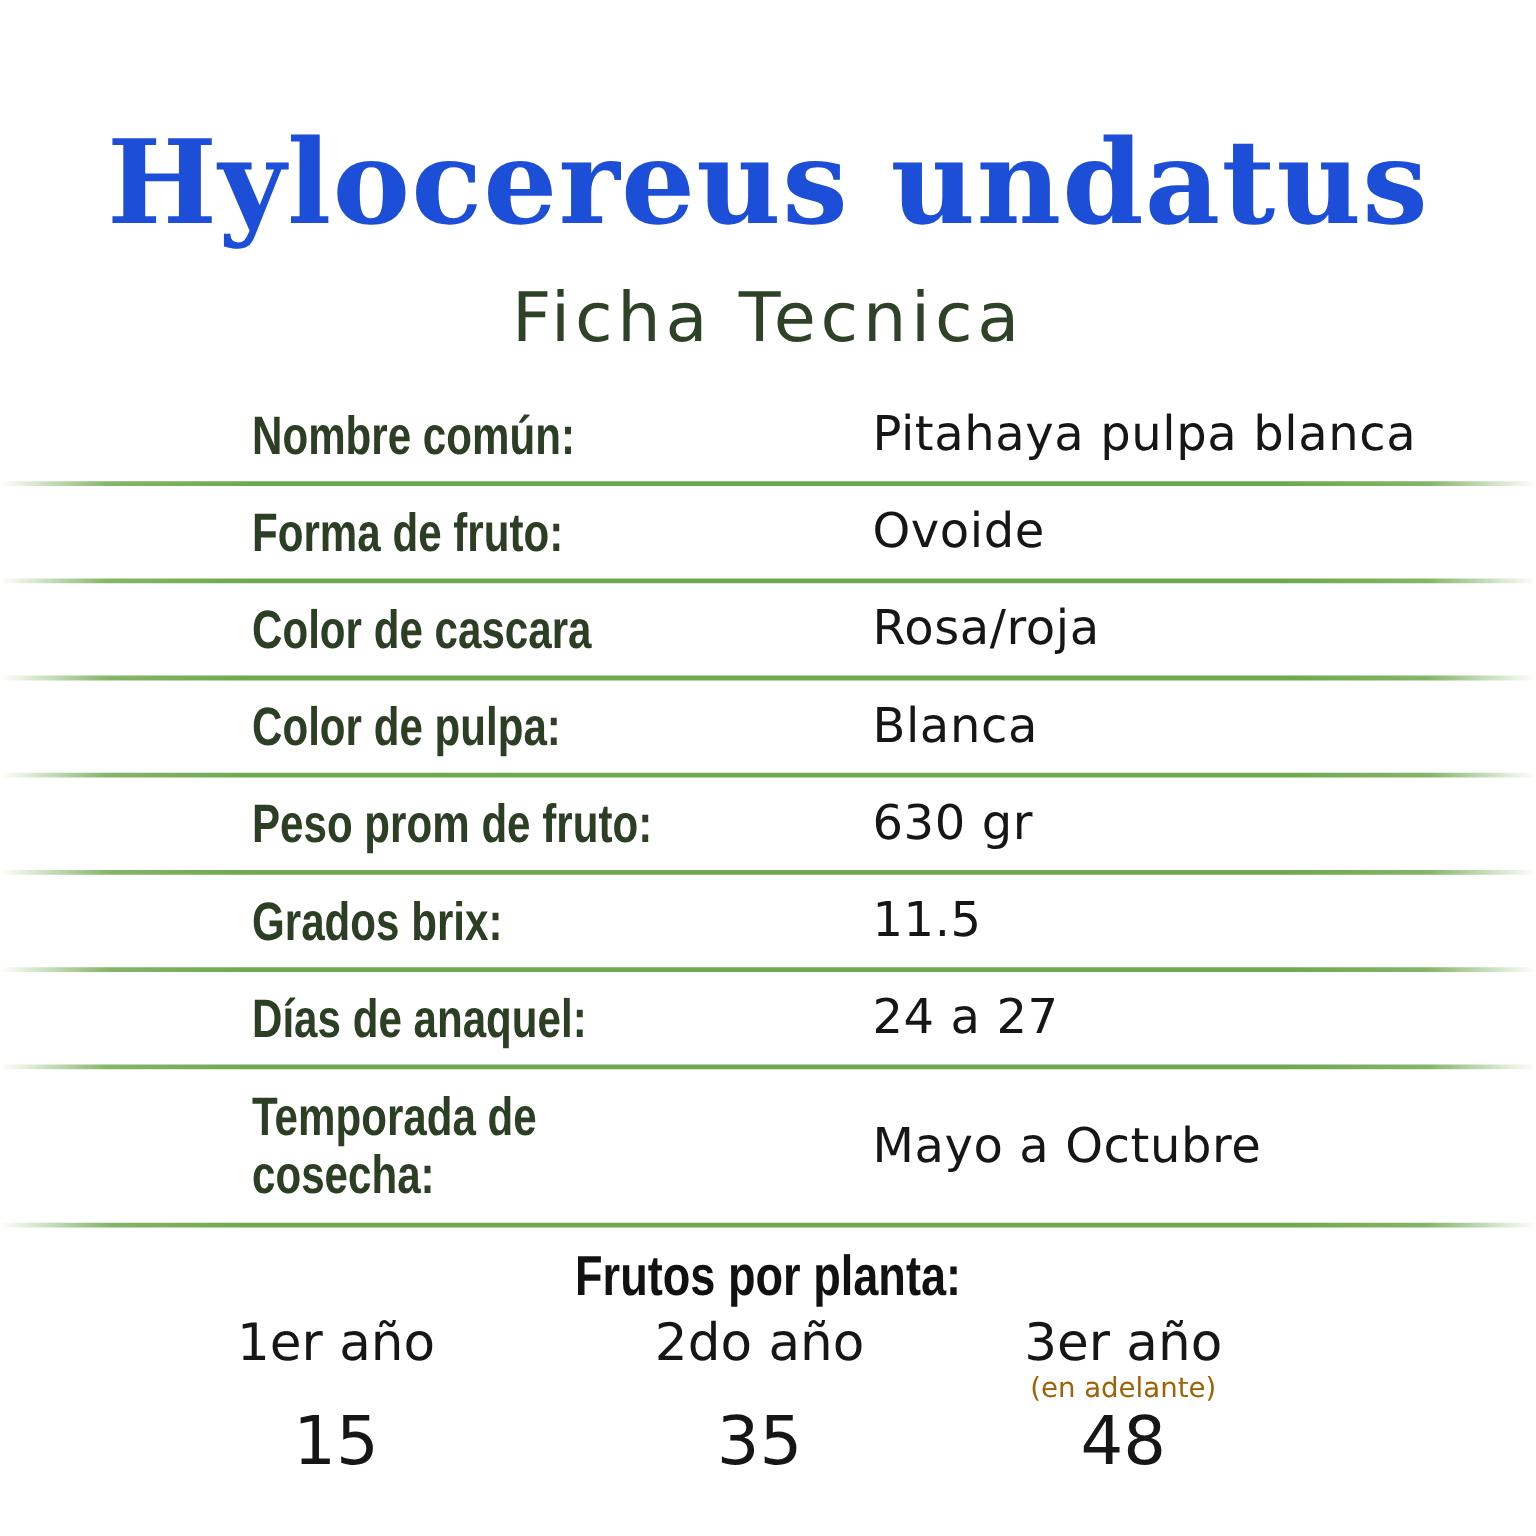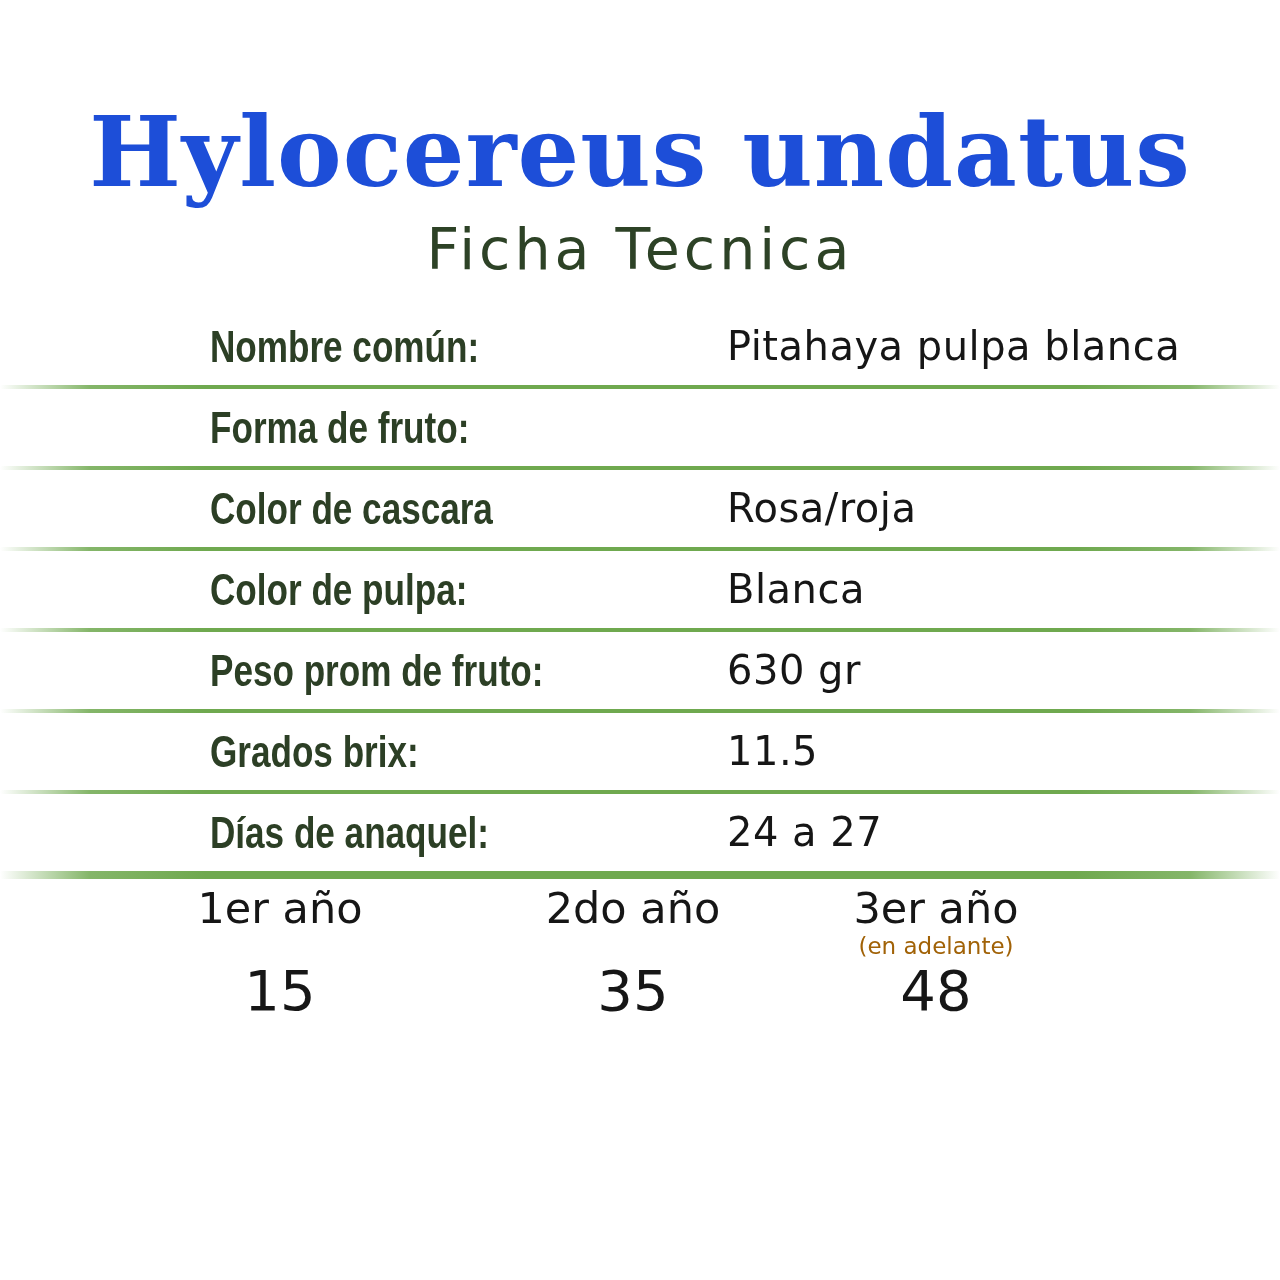--- a/index.html
+++ b/index.html
@@ -17,21 +17,21 @@
     margin-top:98px;
     text-align:center;
     font-family:"DejaVu Serif", serif;
     font-weight:700;
     font-size:97px;
     line-height:1.12;
     letter-spacing:1px;
     color:#1d4ed8;
   }
   .subtitle{
-    margin-top:9px;
+    margin-top:25px;
     text-align:center;
     font-family:"DejaVu Sans", sans-serif;
     font-size:57px;
     letter-spacing:4px;
     color:#2d4226;
   }
 
   
   .table{margin-top:26px;}
   .row{
@@ -134,20 +134,21 @@
   <div class="table">
 
     <div class="row">
       <div class="label-cell"><span class="label">Nombre común:</span></div>
       <div class="value">Pitahaya pulpa blanca</div>
     </div>
     <div class="divider"></div>
 
     <div class="row">
       <div class="label-cell"><span class="label">Forma de fruto:</span></div>
+      <div class="value">Ovoide</div>
     </div>
     <div class="divider"></div>
 
     <div class="row">
       <div class="label-cell"><span class="label">Color de cascara</span></div>
       <div class="value">Rosa/roja</div>
     </div>
     <div class="divider"></div>
 
     <div class="row">
@@ -167,24 +168,31 @@
       <div class="value">11.5</div>
     </div>
     <div class="divider"></div>
 
     <div class="row">
       <div class="label-cell"><span class="label">Días de anaquel:</span></div>
       <div class="value">24 a 27</div>
     </div>
     <div class="divider"></div>
 
+    <div class="row tall">
+      <div class="label-cell"><span class="label wrap">Temporada de cosecha:</span></div>
+      <div class="value">Mayo a Octubre</div>
+    </div>
     <div class="divider"></div>
 
   </div>
 
+  <div class="footer-title-wrap">
+    <span class="footer-title">Frutos por planta:</span>
+  </div>
 
   <div class="columns">
     <div class="col col-1">
       <div class="year">1er año</div>
       <div class="note"></div>
       <div class="num">15</div>
     </div>
     <div class="col col-2">
       <div class="year">2do año</div>
       <div class="note"></div>

